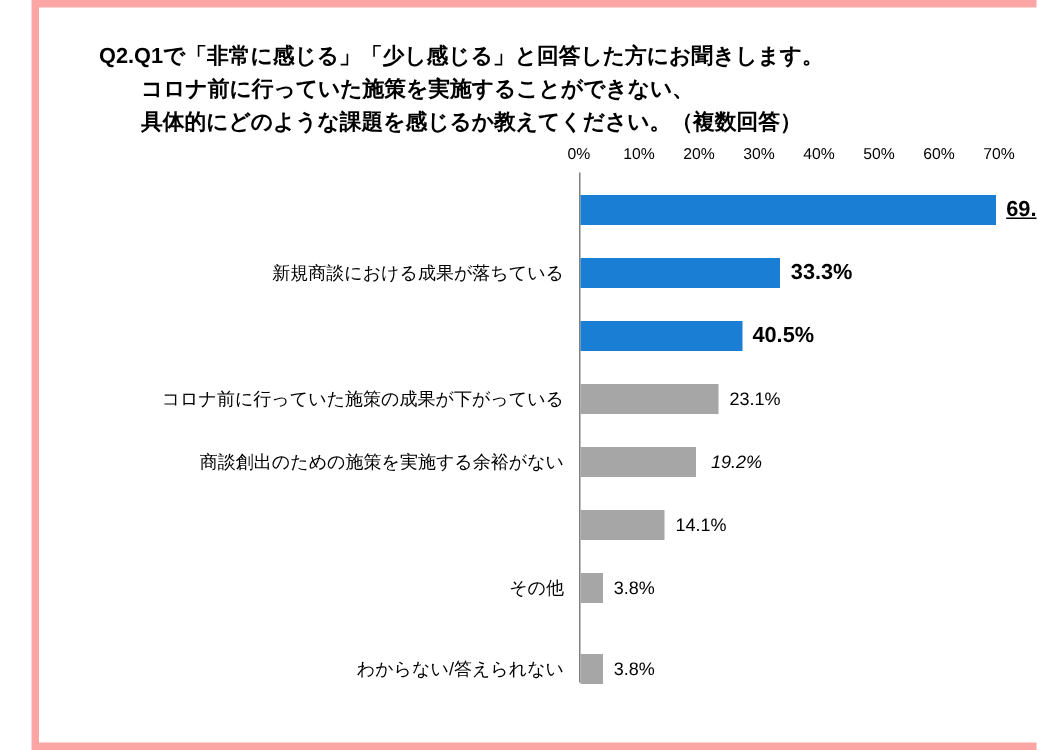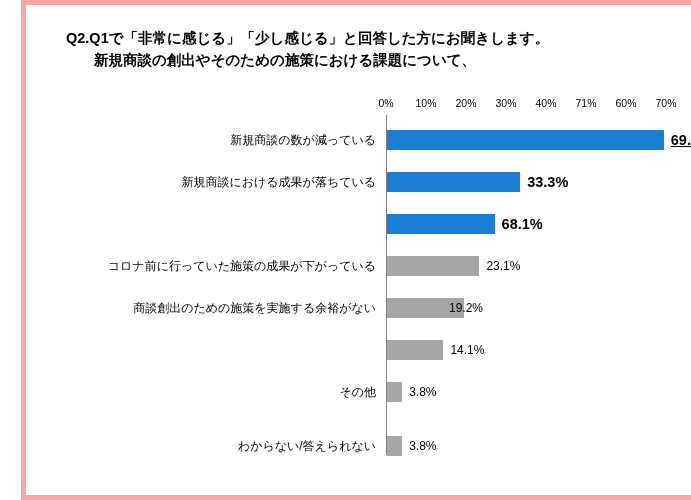--- a/index.html
+++ b/index.html
@@ -119,62 +119,62 @@
     font-weight: bold;
   }
 </style>
 </head>
 <body>
 
 <div class="page">
 
   <div class="title-block">
     <div class="title-line">Q2.Q1で「非常に感じる」「少し感じる」と回答した方にお聞きします。</div>
-    <div class="title-line indent">新規商談の創出やそのための施策における課題について、</div>
+    <div class="title-line indent">コロナ前に行っていた施策を実施することができない、</div>
+    <div class="title-line indent">具体的にどのような課題を感じるか教えてください。（複数回答）</div>
   </div>
 
   <div class="chart">
 
     <div class="axis-labels">
         <span class="axis-tick" style="left: 0px;">0%</span>
         <span class="axis-tick" style="left: 40px;">10%</span>
         <span class="axis-tick" style="left: 80px;">20%</span>
         <span class="axis-tick" style="left: 120px;">30%</span>
         <span class="axis-tick" style="left: 160px;">40%</span>
-        <span class="axis-tick" style="left: 200px;">71%</span>
+        <span class="axis-tick" style="left: 200px;">50%</span>
         <span class="axis-tick" style="left: 240px; text-align: right;">60%</span>
         <span class="axis-tick" style="left: 280px;">70%</span>
       </div>
 
     <div class="plot">
       <div class="baseline"></div>
       <div class="rows">
           <div class="row" style="top: 4px;">
-            <div class="row-label">新規商談の数が減っている</div>
             <div class="bar highlight" style="width: 276.8px;"></div>
             <div class="bar-value strong" style="left: 604.8px; text-decoration: underline;">69.2%</div>
           </div>
           <div class="row" style="top: 46px;">
             <div class="row-label">新規商談における成果が落ちている</div>
             <div class="bar highlight" style="width: 133.2px;"></div>
             <div class="bar-value strong" style="left: 461.2px;">33.3%</div>
           </div>
           <div class="row" style="top: 88px;">
             <div class="bar highlight" style="width: 107.6px;"></div>
-            <div class="bar-value strong" style="left: 435.6px;">68.1%</div>
+            <div class="bar-value strong" style="left: 435.6px;">40.5%</div>
           </div>
           <div class="row" style="top: 130px;">
             <div class="row-label">コロナ前に行っていた施策の成果が下がっている</div>
             <div class="bar" style="width: 92.4px;"></div>
             <div class="bar-value" style="left: 420.4px;">23.1%</div>
           </div>
           <div class="row" style="top: 172px;">
             <div class="row-label">商談創出のための施策を実施する余裕がない</div>
             <div class="bar" style="width: 76.8px;"></div>
-            <div class="bar-value" style="left: 383px;">19.2%</div>
+            <div class="bar-value" style="left: 408px; font-style: italic;">19.2%</div>
           </div>
           <div class="row" style="top: 214px;">
             <div class="bar" style="width: 56.4px;"></div>
             <div class="bar-value" style="left: 384.4px;">14.1%</div>
           </div>
           <div class="row" style="top: 256px;">
             <div class="row-label">その他</div>
             <div class="bar" style="width: 15.2px;"></div>
             <div class="bar-value" style="left: 343.2px;">3.8%</div>
           </div>

